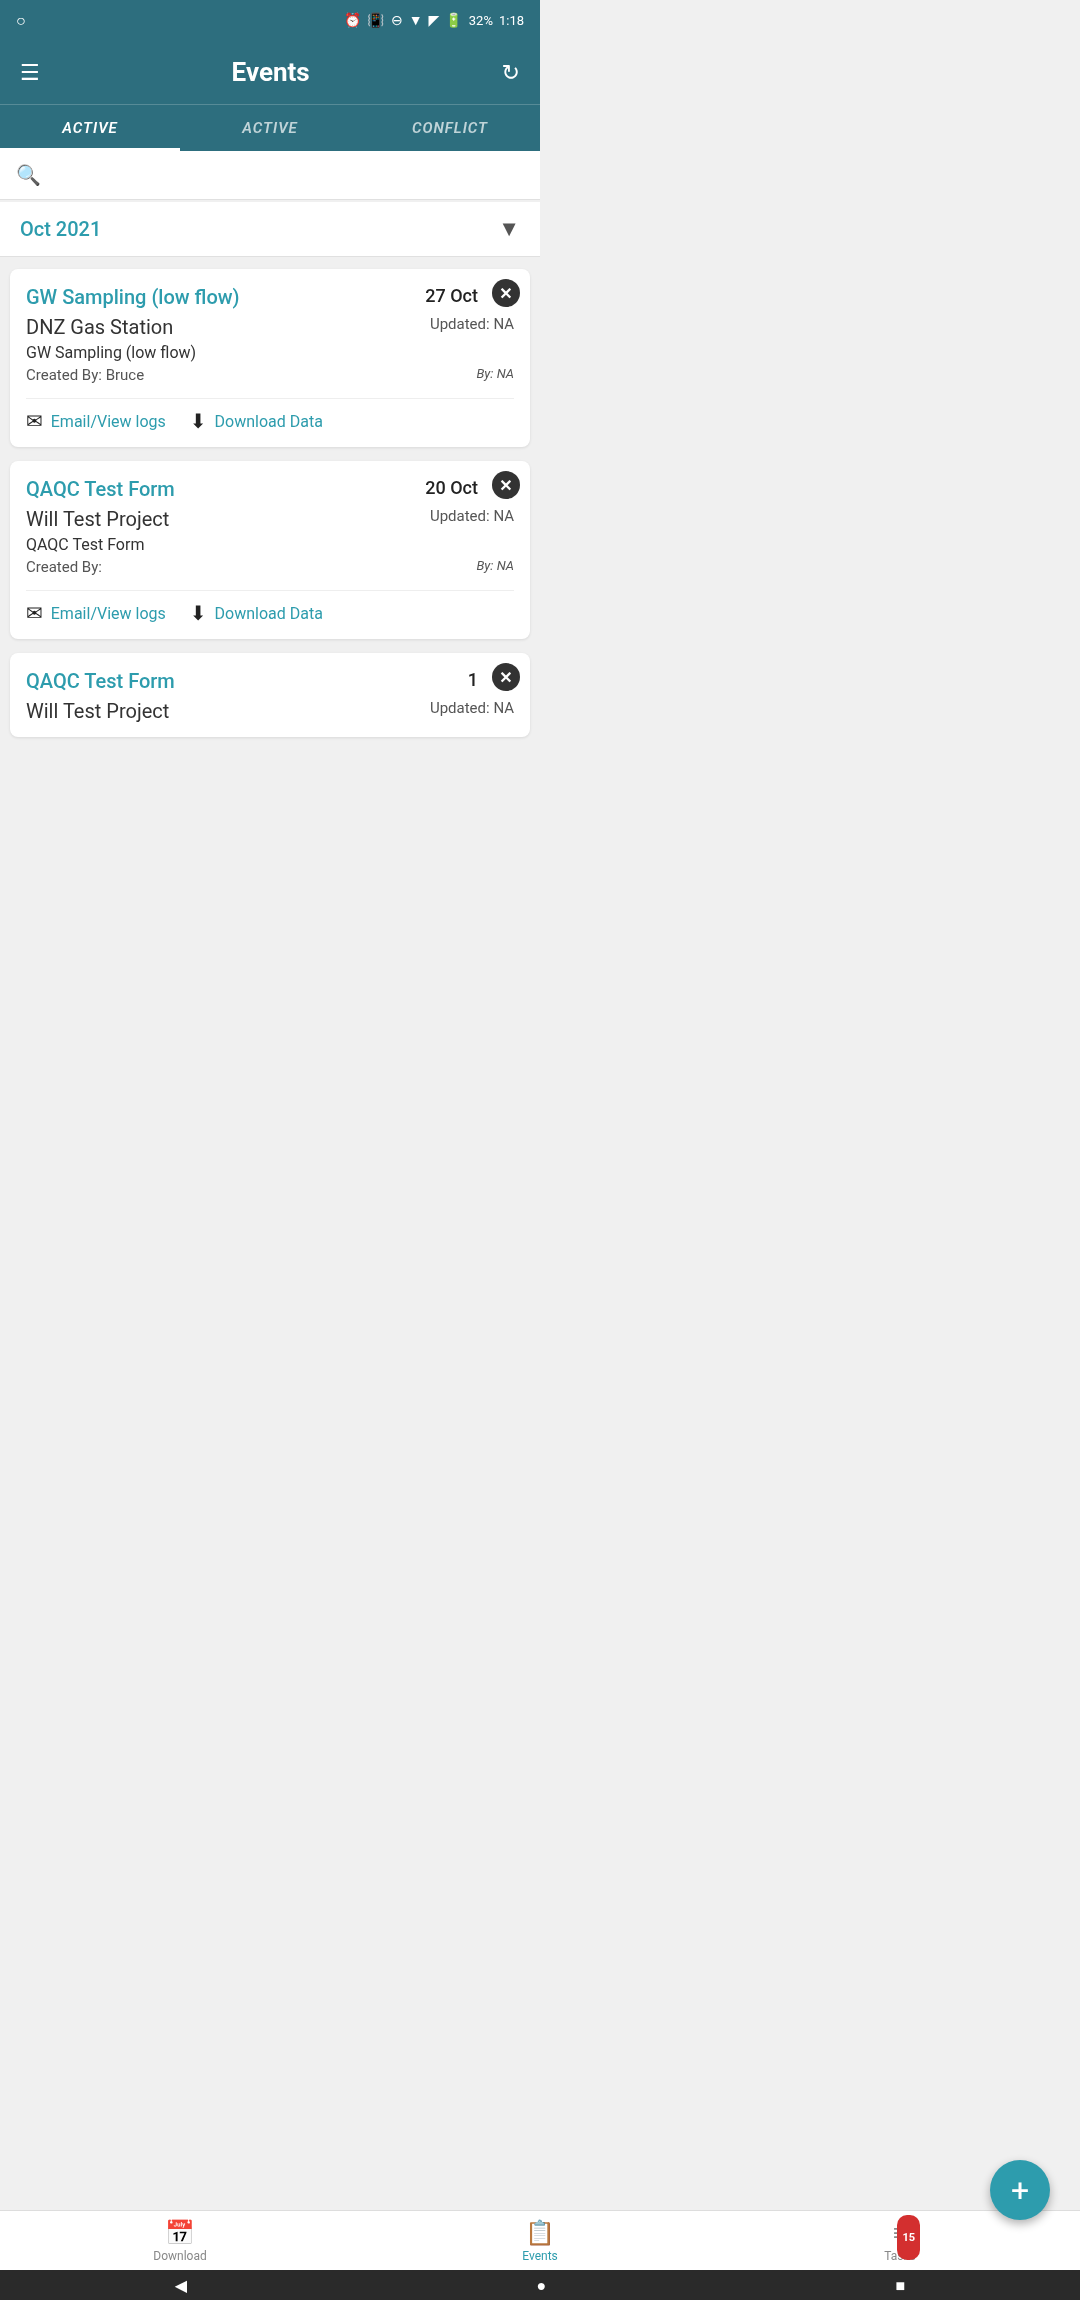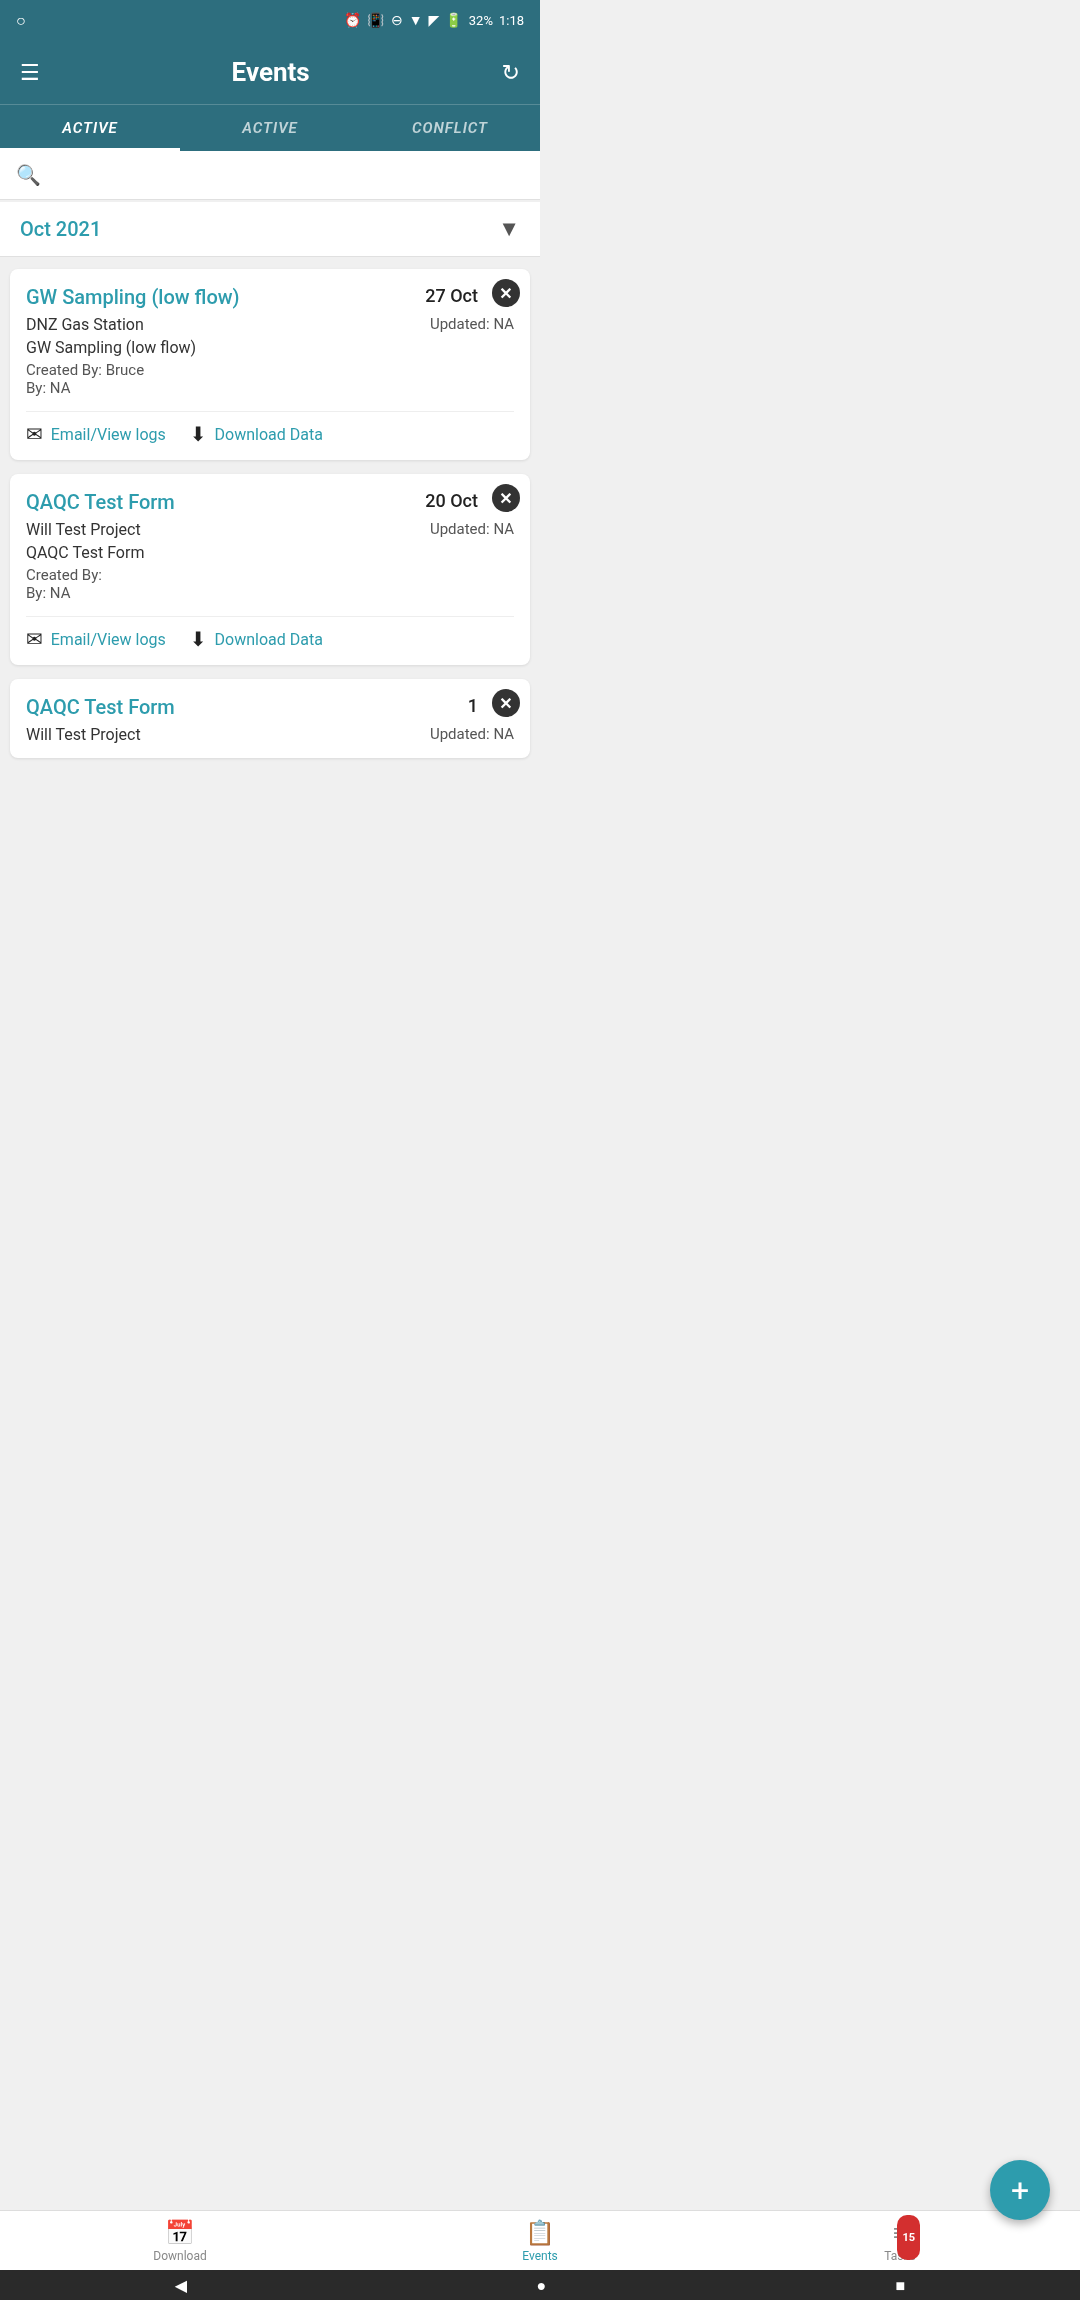--- a/index.html
+++ b/index.html
@@ -181,45 +181,45 @@
       font-weight: 500;
       white-space: nowrap;
       margin-left: 18px;
     }
     .card-row {
       display: flex;
       justify-content: space-between;
       margin-top: 6px;
     }
     .card-location {
-      font-size: 16px;
+      font-size: 20px;
       color: #333;
     }
     .card-updated {
       font-size: 15px;
       color: #555;
     }
     .card-form-name {
       font-size: 16px;
       color: #333;
       margin-top: 4px;
     }
     .card-created-row {
       display: flex;
       justify-content: space-between;
       margin-top: 4px;
-      flex-direction: column;
     }
     .card-created {
       font-size: 15px;
       color: #555;
     }
     .card-by {
-      font-size: 15px;
+      font-size: 13px;
       color: #555;
+      font-style: italic;
     }
     .card-actions {
       display: flex;
       align-items: center;
       gap: 24px;
       margin-top: 14px;
       padding-top: 10px;
       border-top: 1px solid #eee;
     }
     .card-action-btn {

